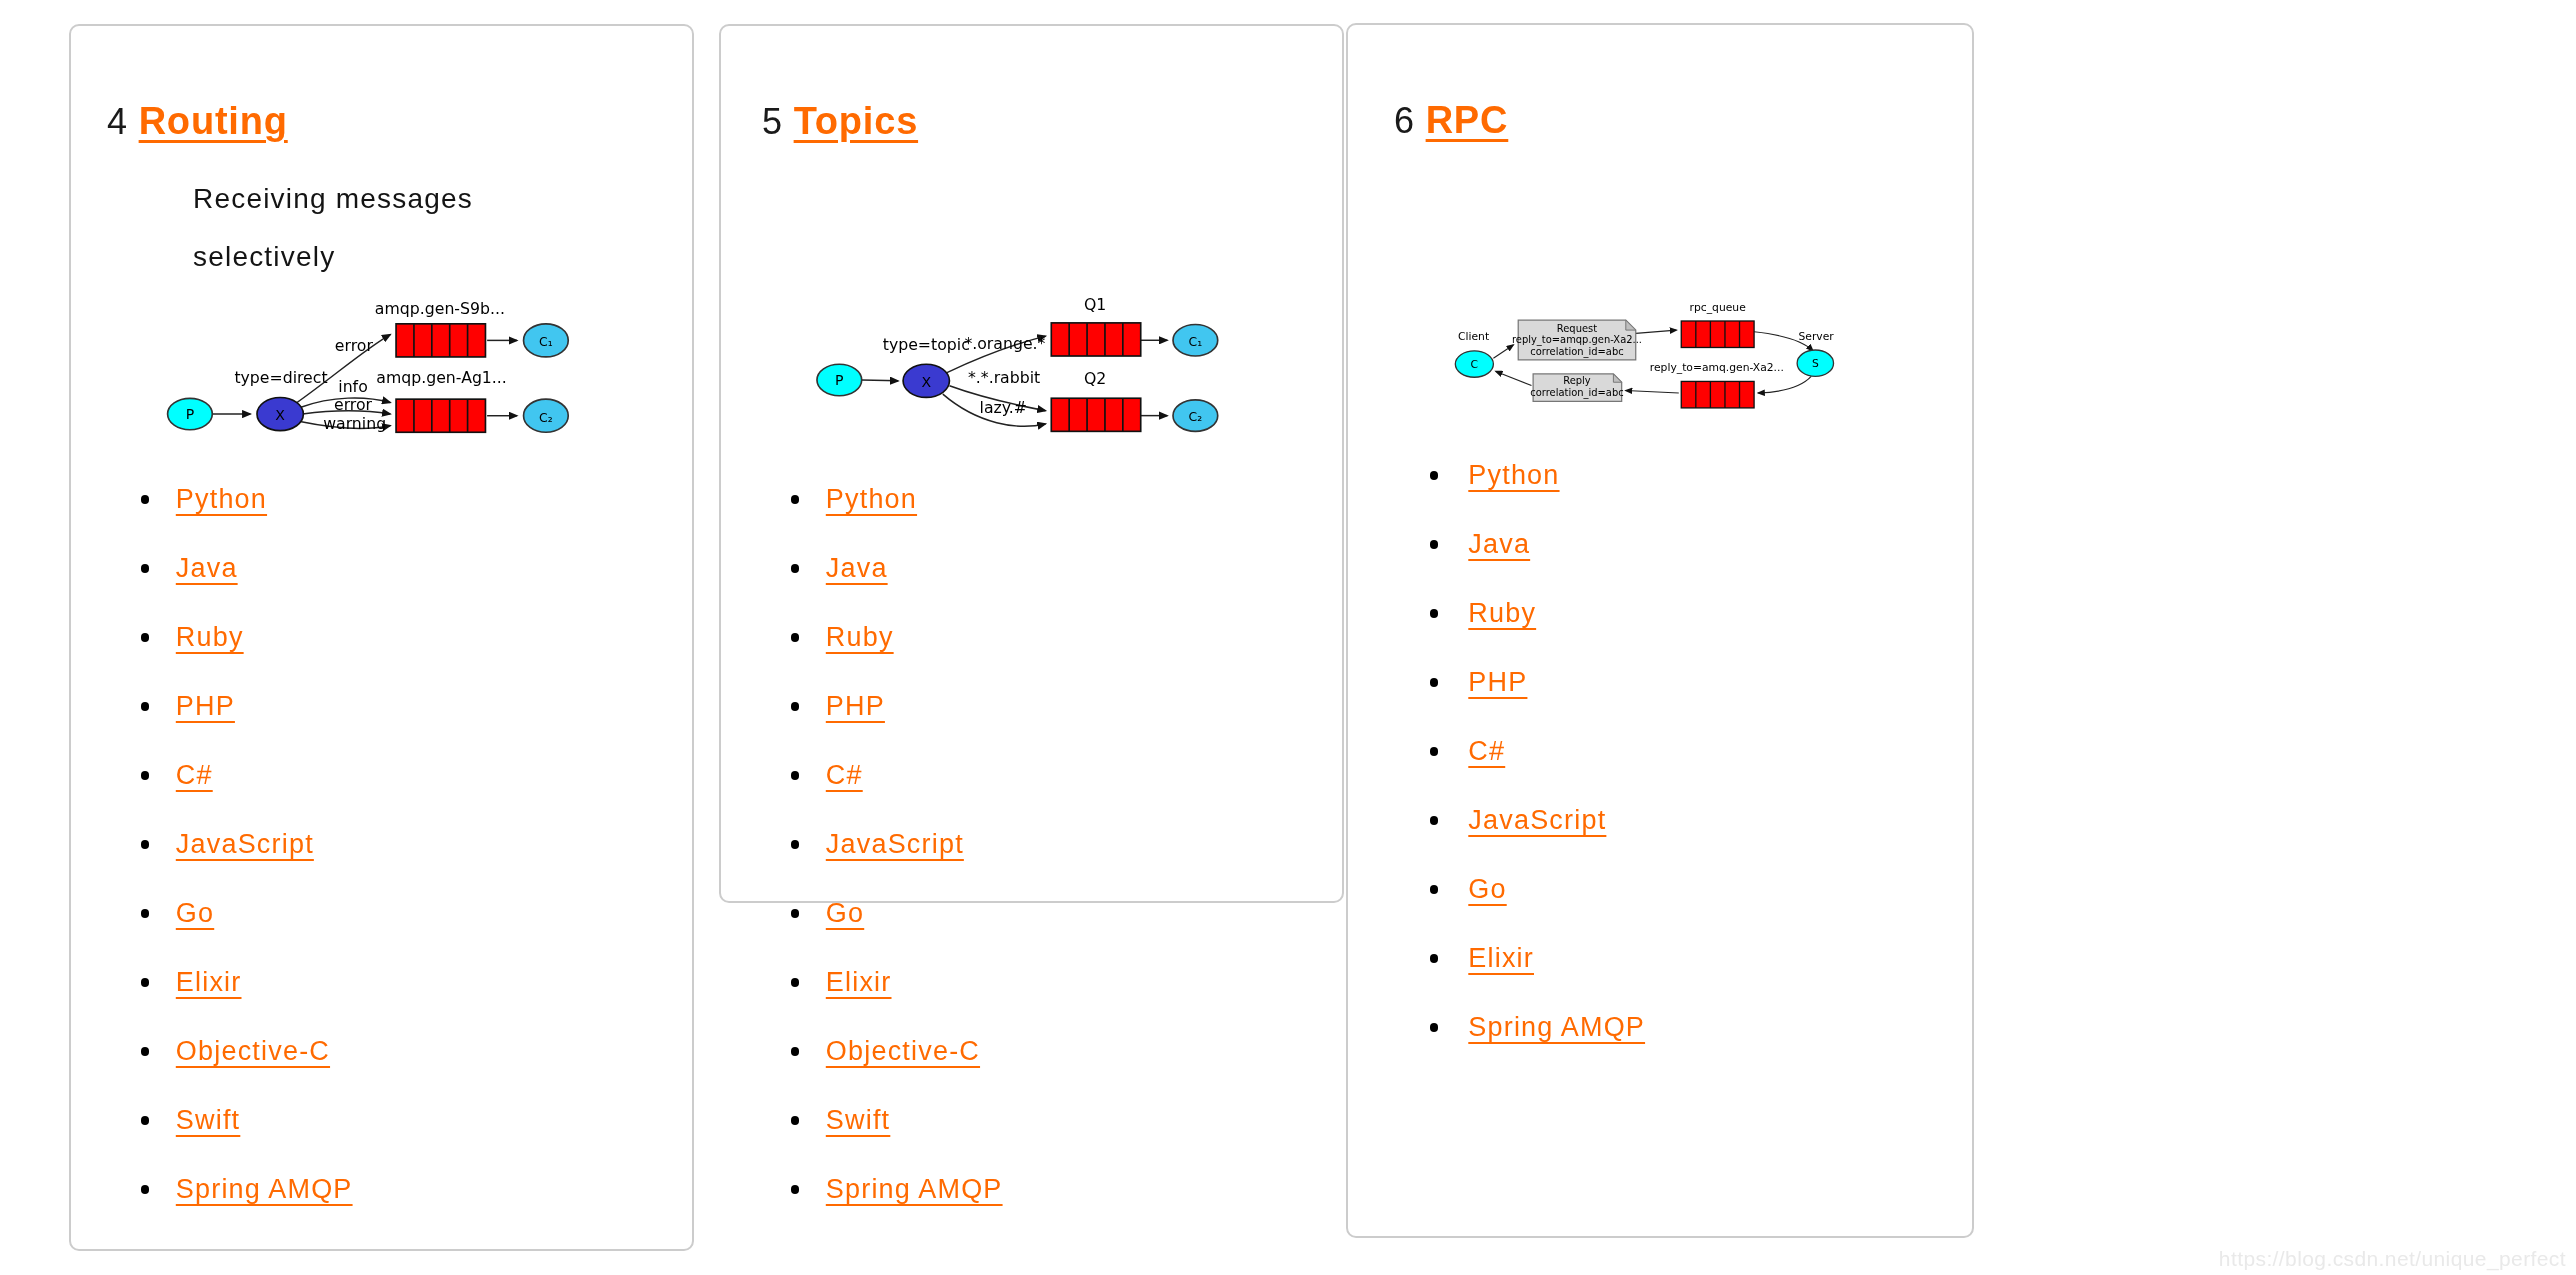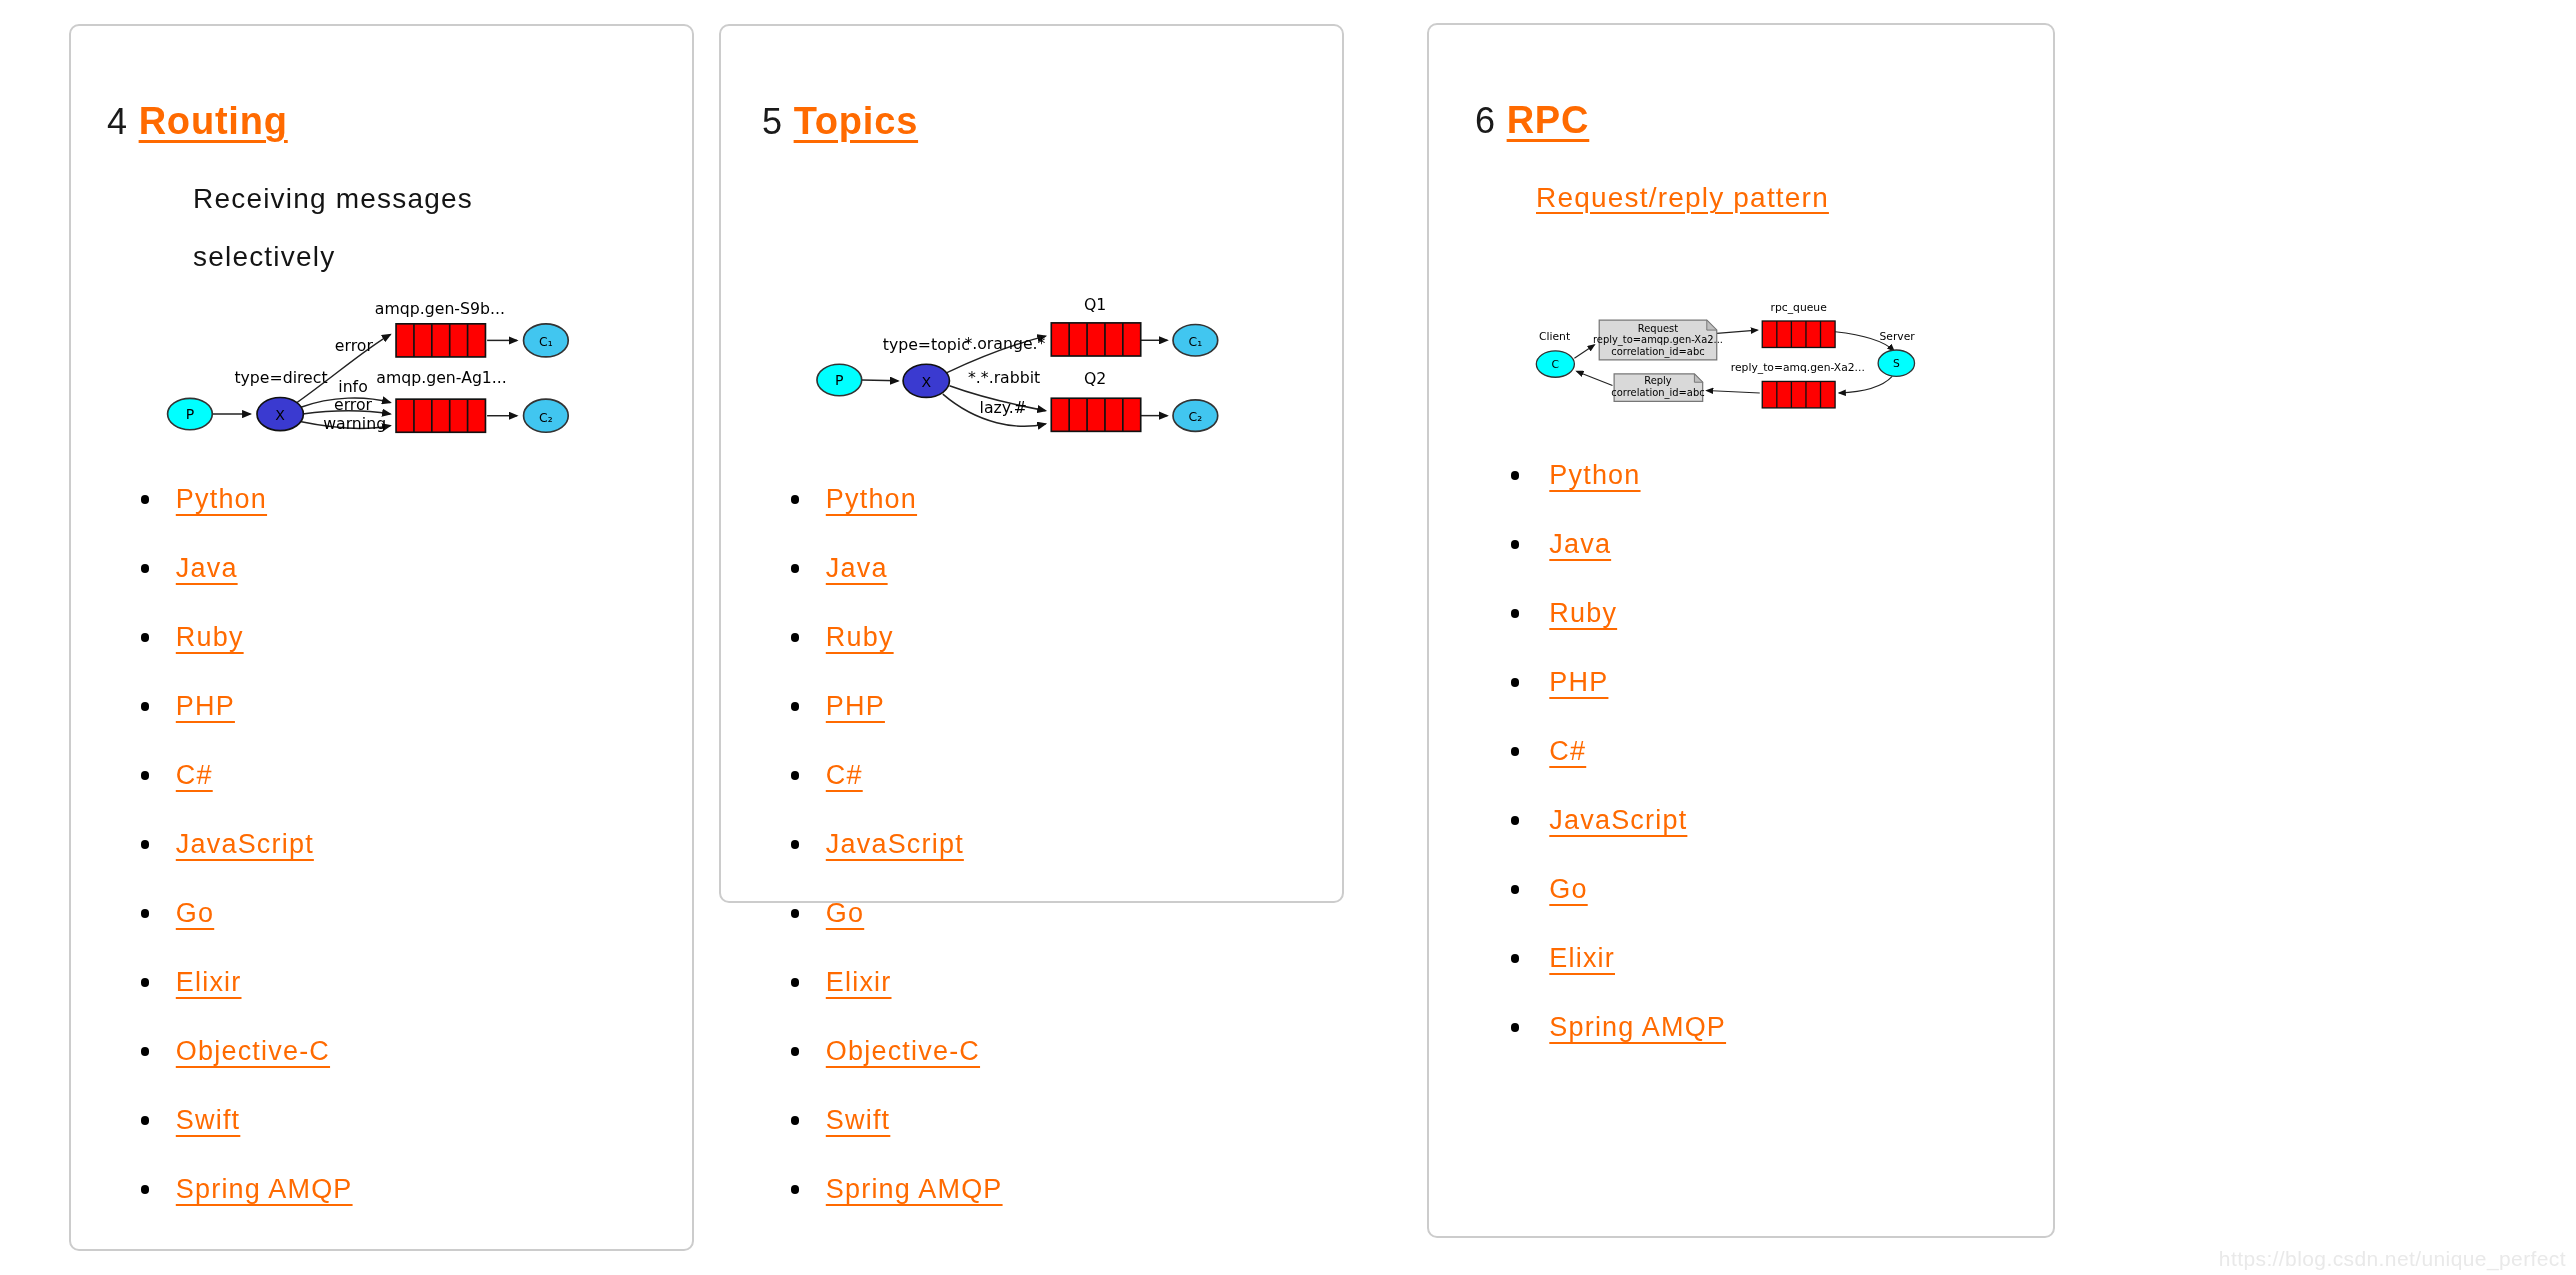--- a/index.html
+++ b/index.html
@@ -6,21 +6,21 @@
   body {
     width:2576px; height:1276px; background:#ffffff; position:relative;
     font-family:"Liberation Sans", sans-serif; overflow:hidden;
   }
   .card {
     position:absolute; background:#ffffff; border:2.5px solid #cccccc;
     border-radius:10px; box-sizing:border-box;
   }
   .card.c1 { left:69px;  top:24px; width:625px; height:1227px; }
   .card.c2 { left:719px; top:24px; width:625px; height:879px; }
-  .card.c3 { left:1427px; top:23px; width:628px; height:1215px; }
+  .card.c3 { left:1346px; top:23px; width:628px; height:1215px; }
 
   .card-header { position:absolute; top:71px; margin:0; font-size:38px; line-height:48px;
     font-weight:700; letter-spacing:0.8px; white-space:nowrap; }
   .c1 .card-header { left:36px; }
   .c2 .card-header { left:41px; }
   .c3 .card-header { left:46px; }
   .card-number { font-weight:400; font-size:36px; color:#1a1a1a; margin-right:11.6px; letter-spacing:0; }
   .title-link { color:#ff6a00; text-decoration:underline; text-decoration-thickness:3.3px;
     text-underline-offset:5.8px; cursor:pointer; }
 
@@ -246,21 +246,20 @@
           <a class="lang-link">Spring AMQP</a>
         </li>
     </ul>
   </section>
 
   <section class="card c3">
     <h2 class="card-header">
       <span class="card-number">6</span><a class="title-link">RPC</a>
     </h2>
     <p class="card-desc">
-      <span class="desc-line"><a class="desc-link">Request/reply pattern</a></span>
     </p>
 
     <svg class="diagram" width="389" height="120" viewBox="0 0 470 145">
       <defs>
         <marker id="ar3" markerWidth="10" markerHeight="8" refX="8" refY="4" orient="auto" markerUnits="userSpaceOnUse">
           <path d="M0,0 L10,4 L0,8 z" fill="#111"></path>
         </marker>
       </defs>
 
       <path class="edge3" d="M 50,74 L 74,58" marker-end="url(#ar3)"></path>

